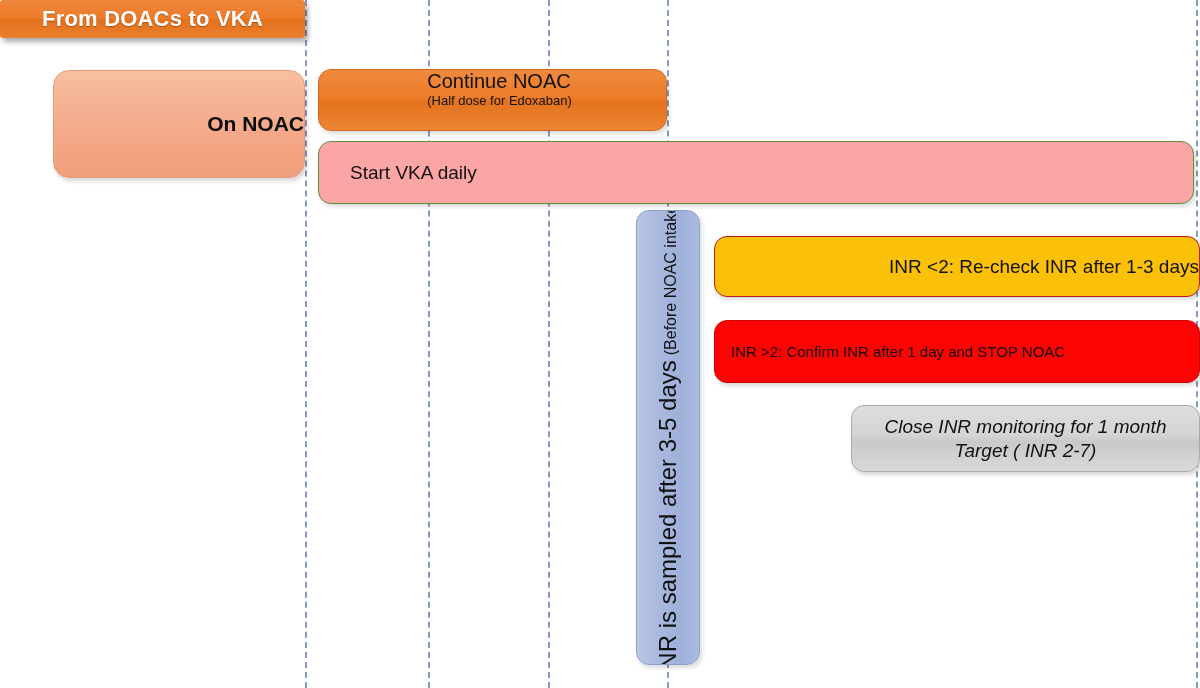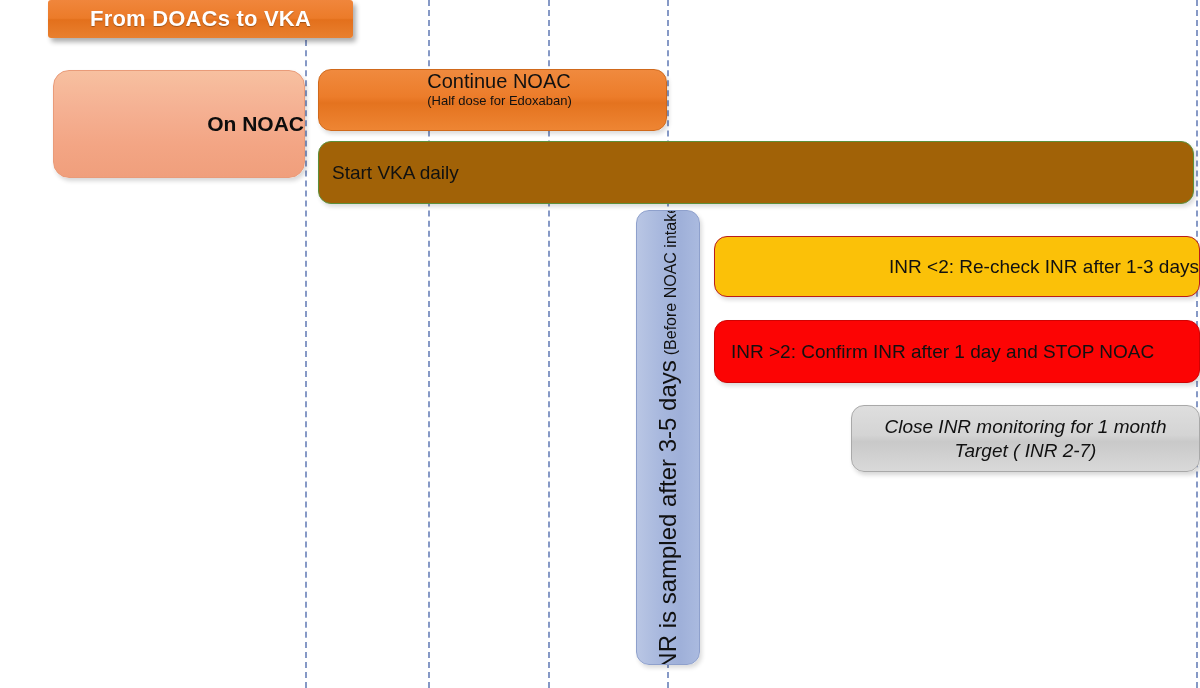--- a/index.html
+++ b/index.html
@@ -35,21 +35,20 @@
     left: 0;
     top: 0;
     width: 305px;
     height: 38px;
     background: linear-gradient(180deg, #f0863c 0%, #ec7b29 48%, #e3701c 52%, #e9802f 100%);
     border-radius: 3px;
     box-shadow: 3px 4px 5px rgba(0,0,0,0.32);
     display: flex;
     align-items: center;
     justify-content: center;
-    margin-left: 48px;
   }
   .title-banner .label {
     color: #ffffff;
     font-size: 22px;
     font-weight: bold;
     letter-spacing: 0.2px;
     text-shadow: 0 1px 1px rgba(0,0,0,0.30);
     white-space: nowrap;
   }
 
@@ -103,24 +102,24 @@
     color: #111111;
     margin-left: 1px;
   }
 
   
   .node-vka {
     left: 318px;
     top: 141px;
     width: 876px;
     height: 63px;
-    background: #a16207;
+    background: #fca5a5;
     border: 1px solid #5c8f3a;
     box-shadow: 2px 3px 4px rgba(0,0,0,0.14);
-    padding-left: 13px;
+    padding-left: 31px;
   }
   .node-vka .txt {
     font-size: 19px;
     color: #111111;
   }
 
   
   .node-sampled {
     left: 636px;
     top: 210px;
@@ -171,21 +170,21 @@
     left: 714px;
     top: 320px;
     width: 486px;
     height: 63px;
     background: #fc0404;
     border: 1px solid #cf0303;
     box-shadow: 2px 3px 4px rgba(0,0,0,0.14);
     padding-left: 16px;
   }
   .node-inrhigh .txt {
-    font-size: 19px;
+    font-size: 15px;
     color: #111111;
   }
 
   
   .node-monitor {
     left: 851px;
     top: 405px;
     width: 349px;
     height: 67px;
     background: linear-gradient(180deg, #dedede 0%, #d4d4d4 45%, #c9c9c9 55%, #d9d9d9 100%);

